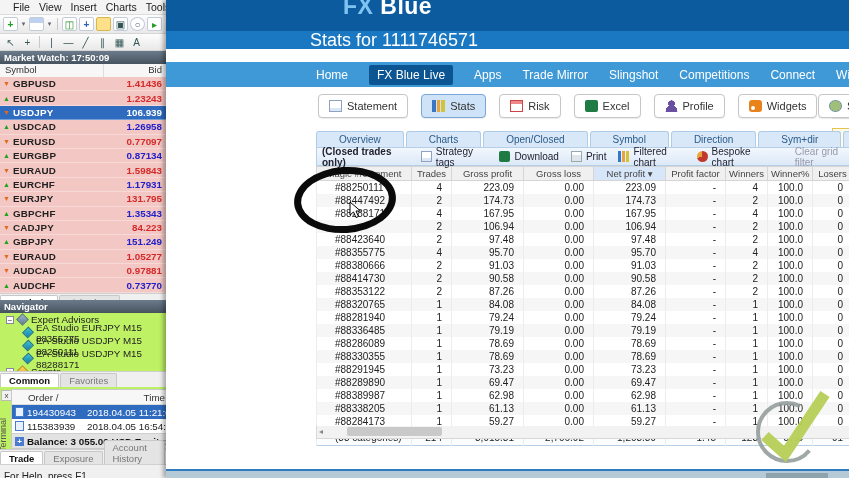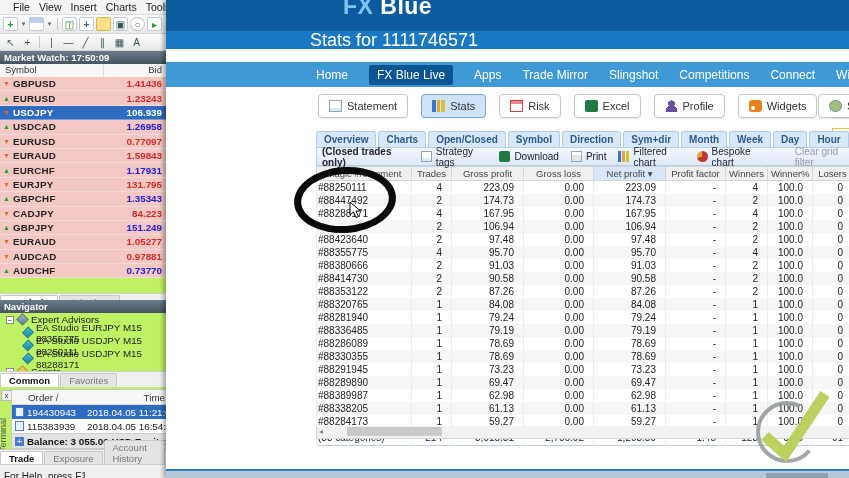--- a/index.html
+++ b/index.html
@@ -87,32 +87,32 @@
   .ic-widgets::after{content:"";position:absolute;left:2px;bottom:2px;width:4px;height:4px;border-radius:50%;background:#fff;}
   .ic-portfolio{background:#2e8b2e;border-radius:2px;}
   .ic-globe{background:radial-gradient(circle,#9fbf7a 0 60%,#6a8f9f 61%);border-radius:50%;}
   .ic-print{background:#dfe5ec;border:1px solid #9aa;box-shadow:inset 0 3px 0 #fff;}
   .ic-pie{background:conic-gradient(#c0392b 0 70%,#e8a33d 70% 100%);border-radius:50%;}
   .ic-funnel{color:#99a;font-size:10px;line-height:12px;text-align:center;}
 
   
   #statsbox{position:absolute;left:150px;top:130px;width:537px;height:326px;}
   .stabs{display:flex;align-items:flex-end;height:17px;font-size:10px;color:#2a5a8a;white-space:nowrap;}
-  .stab{padding:2px 7px;background:#d9e8f8;border:1px solid #aecbe8;border-bottom:none;border-radius:3px 3px 0 0;margin-right:2px;font-weight:bold;}
+  .stab{padding:2px 22px;background:#d9e8f8;border:1px solid #aecbe8;border-bottom:none;border-radius:3px 3px 0 0;margin-right:2px;}
   .subbar{height:19px;background:linear-gradient(#f2f7fd,#dcE9f7);border:1px solid #b5cfe8;display:flex;align-items:center;gap:12px;font-size:10px;color:#223;padding-left:5px;box-sizing:border-box;}
   .subnote{font-weight:bold;}
   .subbtn{display:flex;align-items:center;gap:4px;}
   .subbtn .ic{width:11px;height:11px;}
   .subbtn.disabled{color:#99a;}
   table.stats{border-collapse:collapse;table-layout:fixed;width:536px;background:#fff;border:1px solid #b5cfe8;font-size:10px;color:#222;}
   table.stats th{background:#f0f0f0;border:1px solid #d5d5d5;font-weight:normal;color:#444;height:13px;padding:0 3px;overflow:hidden;white-space:nowrap;font-size:9.5px;}
   table.stats th.sorted{background:#d7e6f8;}
   table.stats td{height:13px;line-height:13px;padding:0 9px 0 3px;text-align:right;border-left:1px solid #ececec;overflow:hidden;white-space:nowrap;}
   table.stats tbody tr:nth-child(even) td{background:#f6f6f6;}
-  table.stats td.first{text-align:left;padding-left:1px;}
+  table.stats td.first{text-align:left;padding-left:18px;}
   table.stats tfoot td{border-top:2px solid #9fc0e0;background:#fbfdff;height:15px;line-height:15px;}
   .hscroll{width:536px;height:13px;background:#f2f2f2;border:1px solid #d8d8d8;border-top:none;box-sizing:border-box;position:relative;}
   .hthumb{position:absolute;left:30px;top:1px;width:95px;height:9px;background:#c9c9c9;border-radius:2px;}
   .harrow{position:absolute;left:2px;top:1px;font-size:8px;color:#888;}
   .ybox{position:absolute;left:666px;top:128px;width:30px;height:24px;background:#fffbe6;border:1px solid #e0c350;}
   .bottomstrip{position:absolute;left:0;top:469px;width:100%;height:9px;background:#b6c9d6;border-top:2px solid #2e7cc0;}
   .bstub{position:absolute;left:600px;top:2px;width:62px;height:5px;background:#8fa3ad;}
 
   
   .ellipse{position:absolute;left:294px;top:167px;width:88px;height:52px;border:7px solid #0a0a0a;border-radius:50%;transform:rotate(-4deg);z-index:50;}
@@ -203,20 +203,25 @@
           <span class="sym">USDCAD</span>
           <span class="bid blue">1.26958</span>
         </div>
 
         <div class="mwrow">
           <span class="arrow down"></span>
           <span class="sym">EURUSD</span>
           <span class="bid red">0.77097</span>
         </div>
 
+        <div class="mwrow">
+          <span class="arrow up"></span>
+          <span class="sym">EURGBP</span>
+          <span class="bid blue">0.87134</span>
+        </div>
 
         <div class="mwrow">
           <span class="arrow down"></span>
           <span class="sym">EURAUD</span>
           <span class="bid red">1.59843</span>
         </div>
 
         <div class="mwrow">
           <span class="arrow up"></span>
           <span class="sym">EURCHF</span>

